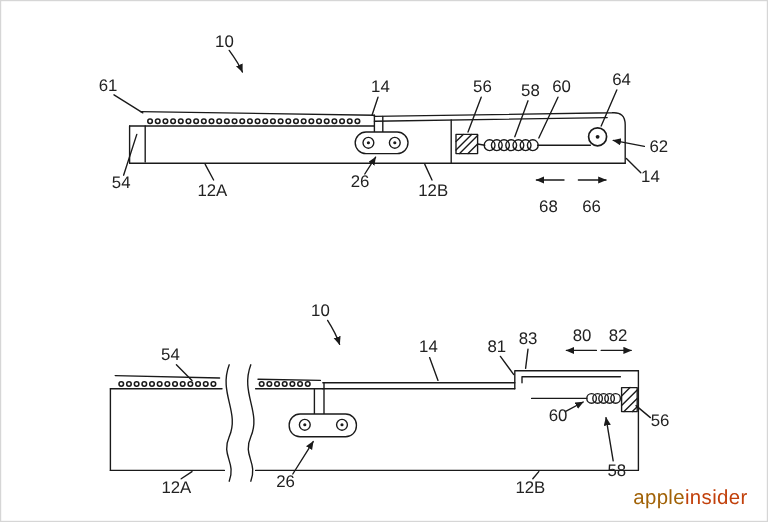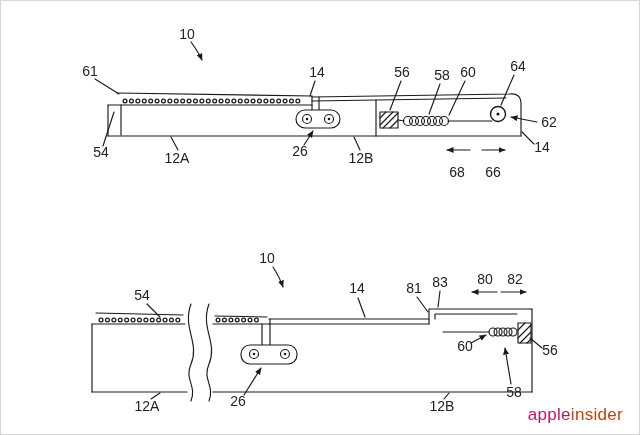--- a/index.html
+++ b/index.html
@@ -12,21 +12,21 @@
   .ln{stroke:#1a1a1a;stroke-width:1.15;fill:none;stroke-linecap:round;stroke-linejoin:round;}
   .thick{stroke-width:1.4;}
   .fillw{fill:#ffffff;}
   .dots{stroke:#1a1a1a;stroke-width:5;stroke-dasharray:0.1 6.3;stroke-linecap:round;fill:none;}
   .dots-core{stroke:#ffffff;stroke-width:2.4;stroke-dasharray:0.1 6.3;stroke-linecap:round;fill:none;}
   .ref{font-size:14px;fill:#222222;font-family:"Liberation Sans",sans-serif;}
   .watermark{
     position:absolute;right:16px;bottom:9px;font-size:17px;letter-spacing:.3px;
     font-weight:500;font-family:"Liberation Sans",sans-serif;
   }
-  .wm-apple{color:#be185d;}
+  .wm-apple{color:#a16207;}
   .wm-insider{color:#c2410c;}
 </style>
 </head>
 <body>
 
 <div class="frame">
   <svg width="640" height="435" viewBox="0 0 640 435">
     <defs>
       <marker id="arr" markerWidth="9" markerHeight="8" refX="6.5" refY="3" orient="auto" markerUnits="userSpaceOnUse">
         <path d="M0,0 L7,3 L0,6 Z" fill="#1a1a1a"></path>

